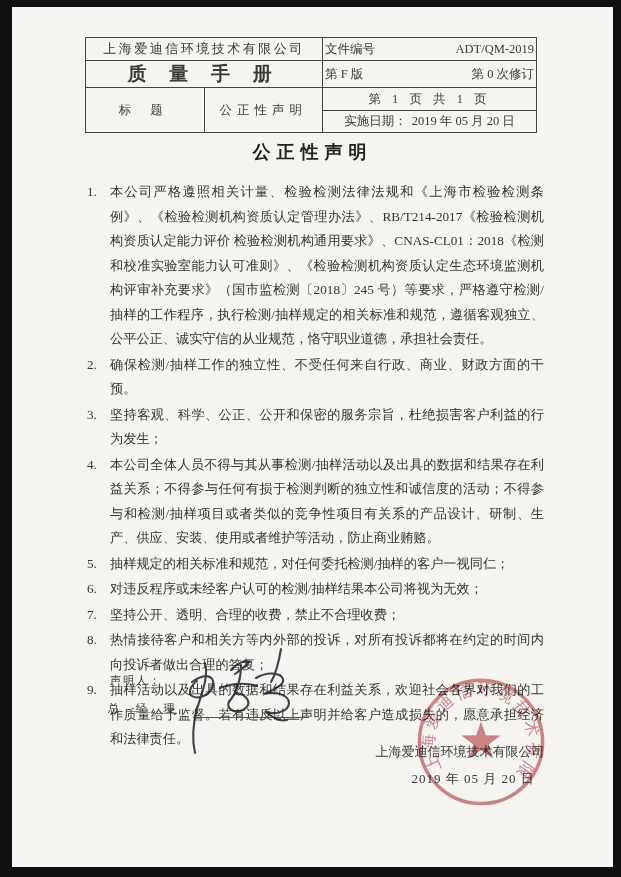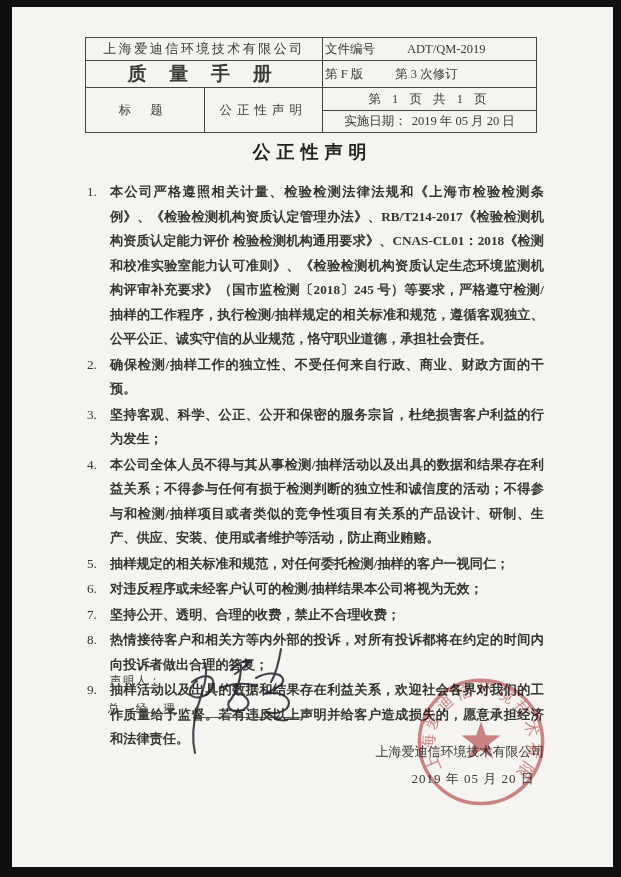--- a/index.html
+++ b/index.html
@@ -44,21 +44,21 @@
   .col-c { width: 214px; }
   .row-1 { height: 23px; }
   .row-2 { height: 20px; }
   .row-3 { height: 23px; }
   .row-4 { height: 22px; }
   .cell-company { font-size: 13px; letter-spacing: 2.5px; }
   .cell-manual  { font-weight: bold; font-size: 19px; letter-spacing: 9px; }
   .cell-titlelabel { letter-spacing: 8px; }
   .cell-doctitle { letter-spacing: 5px; }
   .cell-pair { }
-  .pair { display: flex; justify-content: flex-start; align-items: center; gap: 32px; }
+  .pair { display: flex; justify-content: space-between; align-items: center; gap: 18px; }
   .pair-tight { display: flex; justify-content: center; align-items: center; gap: 5px; text-align: center; }
   
   .doc-title {
     position: absolute;
     left: 0; top: 133px; width: 100%;
     text-align: center;
     font-size: 18px;
     font-weight: bold;
     letter-spacing: 6px;
     color: #23221e;
@@ -76,21 +76,20 @@
   .statements li {
     display: flex;
     margin-bottom: 1px;
   }
   .statements .num {
     flex: 0 0 23px;
   }
   .statements .txt {
     flex: 1;
     text-align: justify;
-    font-weight: bold;
   }
   
   .declarant {
     position: absolute;
     left: 98px; top: 666px;
     font-size: 11px;
     letter-spacing: 2px;
   }
   .gm-label {
     position: absolute;
@@ -147,21 +146,21 @@
             <span>文件编号</span>
             <span>ADT/QM-2019</span>
           </div>
         </td>
       </tr>
       <tr class="row-2">
         <td colspan="2" class="cell-manual">质 量 手 册</td>
         <td>
           <div class="pair">
             <span>第 F 版</span>
-            <span>第 3 次修订</span>
+            <span>第 0 次修订</span>
           </div>
         </td>
       </tr>
       <tr class="row-3">
         <td class="col-a cell-titlelabel" rowspan="2">标 题</td>
         <td class="col-b cell-doctitle" rowspan="2">公正性声明</td>
         <td style="letter-spacing:4px;">第 1 页  共 1 页</td>
       </tr>
       <tr class="row-4">
         <td>

